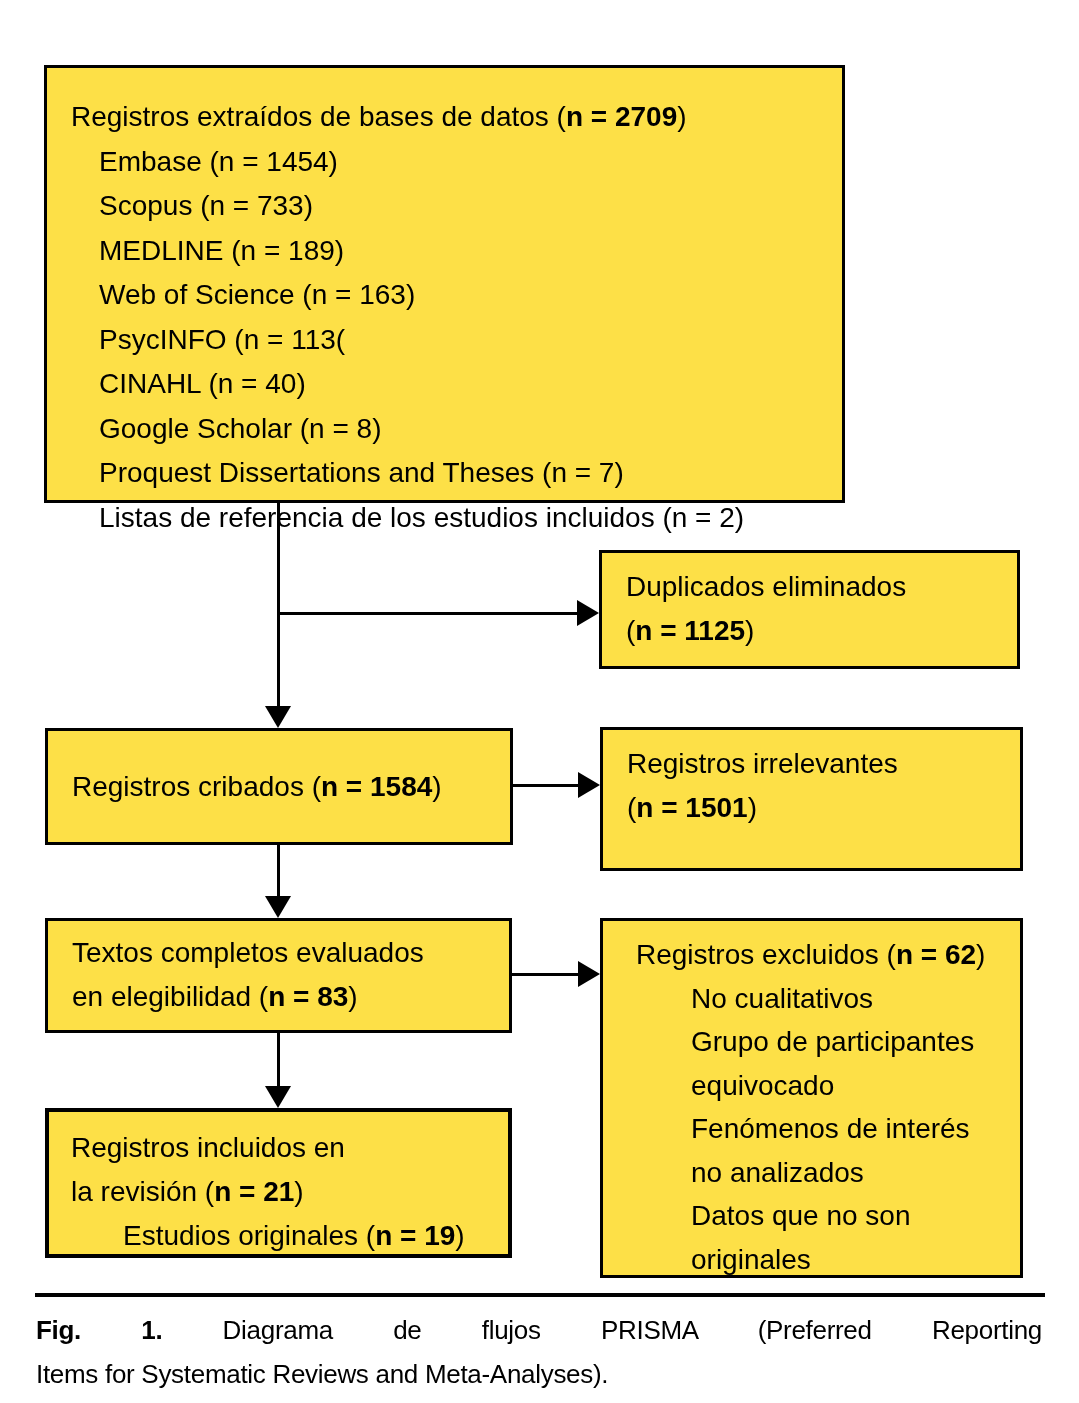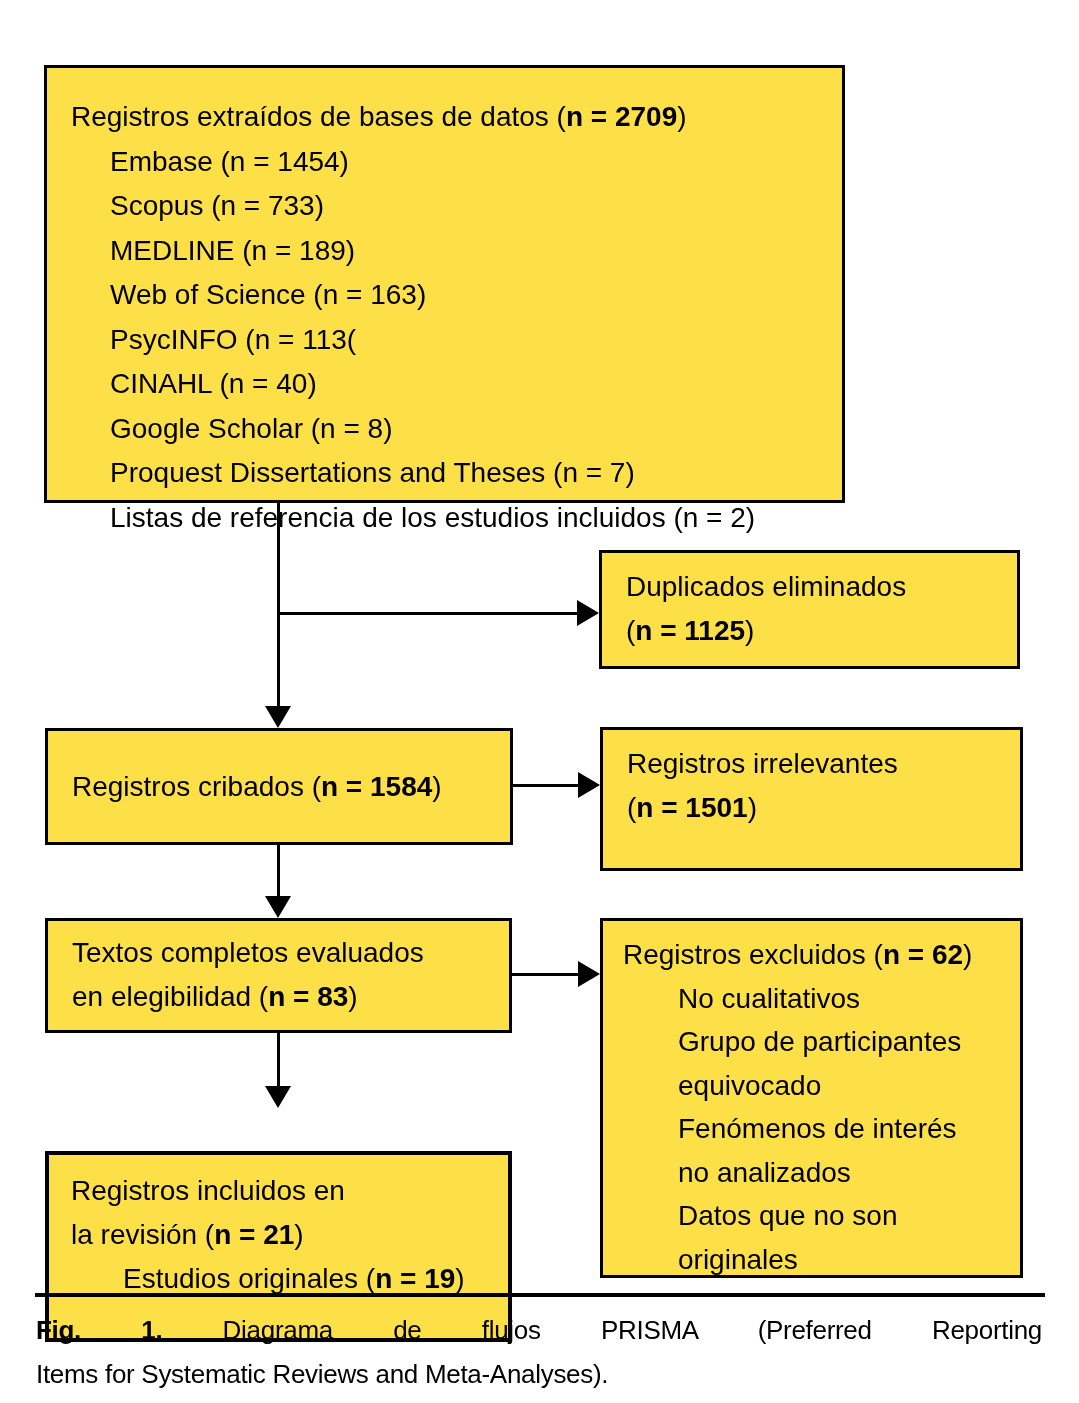--- a/index.html
+++ b/index.html
@@ -23,49 +23,48 @@
     background: #fde047;
     font-size: 28px;
     line-height: 44px;
   }
   .flowbox b { font-weight: bold; }
   #box-identification {
     left: 44px; top: 65px; width: 801px; height: 438px;
     padding: 27px 8px 0 24px;
     line-height: 44.5px;
   }
-  #box-identification .src-item { margin-left: 39px; }
+  #box-identification .src-item { margin-left: 28px; }
   #box-duplicates {
     left: 599px; top: 550px; width: 421px; height: 119px;
     padding: 12px 8px 0 24px;
   }
   #box-screened {
     left: 45px; top: 728px; width: 468px; height: 117px;
     display: flex; align-items: center;
     padding-left: 24px;
   }
   #box-irrelevant {
     left: 600px; top: 727px; width: 423px; height: 144px;
     padding: 12px 8px 0 24px;
   }
   #box-fulltext {
     left: 45px; top: 918px; width: 467px; height: 115px;
     padding: 10px 8px 0 24px;
   }
   #box-excluded {
     left: 600px; top: 918px; width: 423px; height: 360px;
-    padding: 12px 8px 0 20px;
+    padding: 12px 8px 0 33px;
     line-height: 43.5px;
   }
   #box-excluded .reason { margin-left: 55px; width: 300px; }
   #box-included {
-    left: 45px; top: 1108px; width: 467px; height: 191px;
+    left: 45px; top: 1108px; width: 467px; height: 150px;
     border-width: 4px;
     padding: 14px 12px 0 22px;
-    margin-top: 43px;
   }
   #box-included .sub-line { margin-left: 52px; }
 
   .connector {
     position: absolute;
     background: #000000;
   }
   .arrowhead-down {
     position: absolute;
     width: 0; height: 0;

